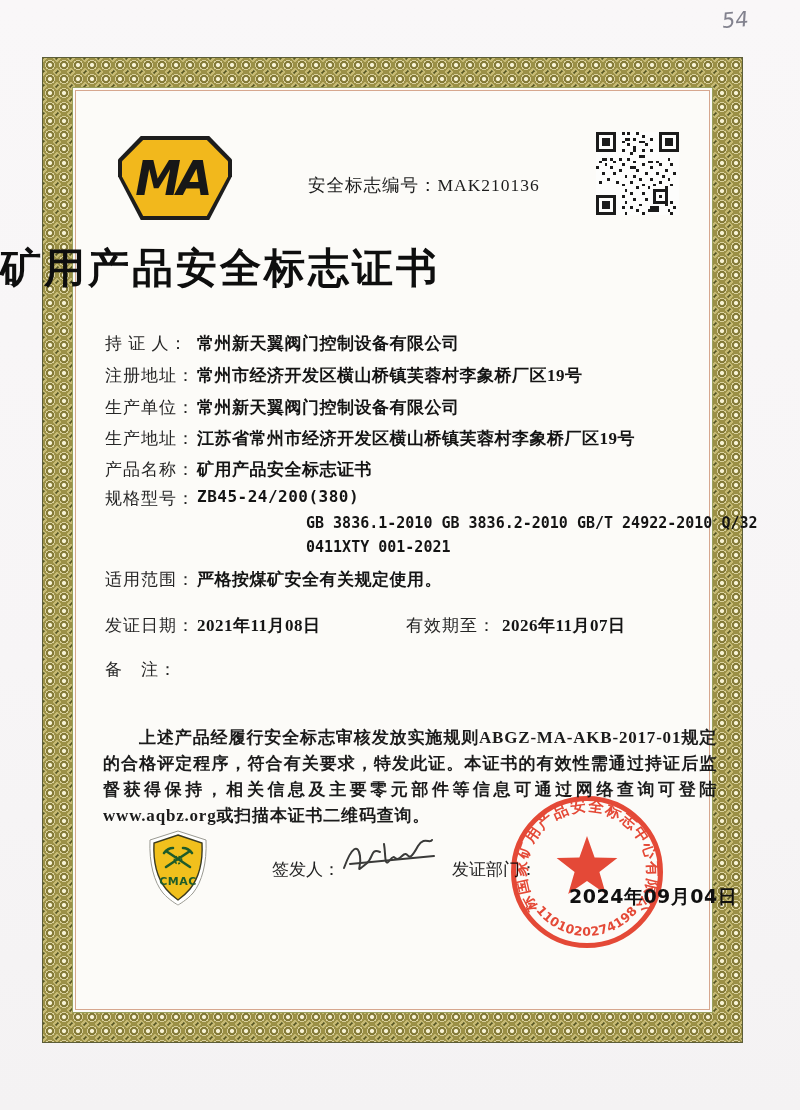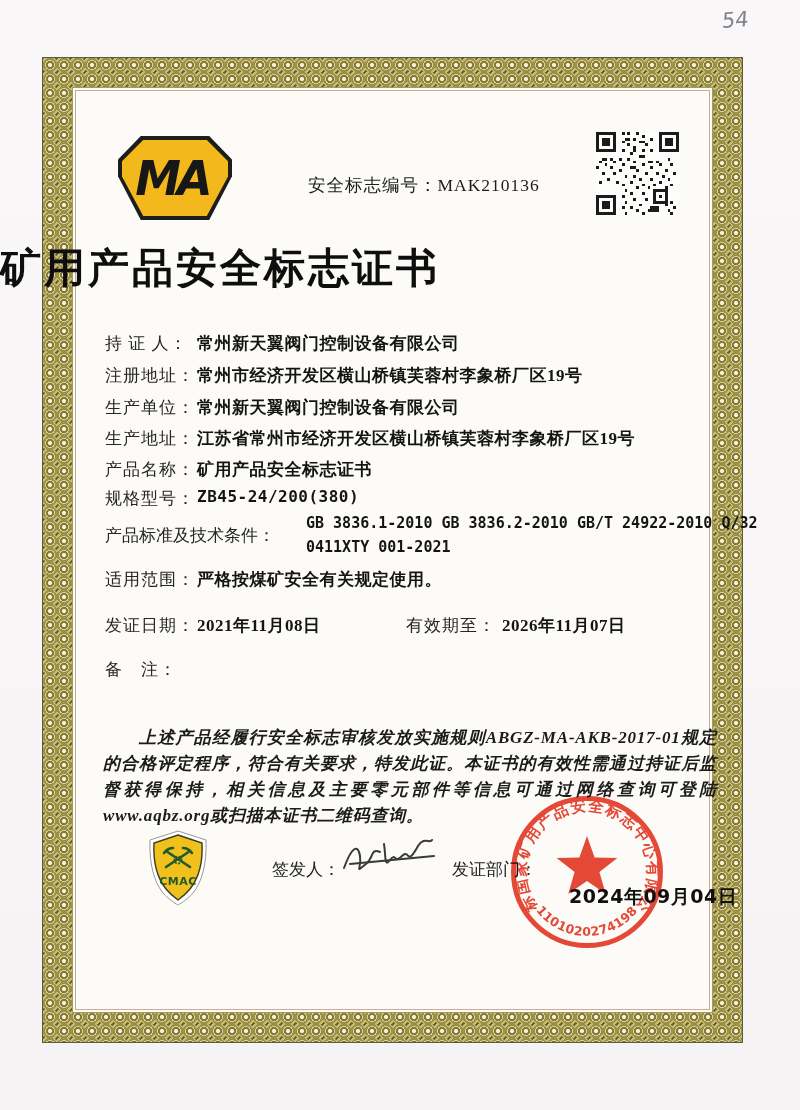--- a/index.html
+++ b/index.html
@@ -66,21 +66,21 @@
   }
   .val-std{
     position:absolute;left:306px;top:511px;width:460px;
     font:bold 15px "DejaVu Sans Mono",monospace;color:#141414;
     line-height:24px;word-break:break-all;white-space:normal;letter-spacing:0;
   }
   
   .statement{
     position:absolute;left:103px;top:725px;width:614px;
     font-size:17px;font-weight:bold;color:#1b1b1b;line-height:26px;
-    text-indent:36px;letter-spacing:.8px;text-align:justify;font-style:italic;
+    text-indent:36px;letter-spacing:.8px;text-align:justify;
   }
   
   .cmac{position:absolute;left:146px;top:829px;}
   .sig-label{position:absolute;left:272px;top:858px;font-size:17px;color:#222;}
   .signature{position:absolute;left:336px;top:834px;}
   .dept-label{position:absolute;left:452px;top:858px;font-size:17px;color:#222;}
   .stamp{position:absolute;left:506px;top:791px;opacity:.93;mix-blend-mode:multiply;}
   .stamp-date{
     position:absolute;left:527px;top:884px;z-index:5;
     font:bold 19px "DejaVu Sans",sans-serif;color:#101010;letter-spacing:.5px;margin-left:42px;
@@ -139,21 +139,20 @@
 
   <span class="lab" style="left:105px;top:427px">生产地址：</span>
   <span class="val" style="left:197px;top:427px">江苏省常州市经济开发区横山桥镇芙蓉村李象桥厂区19号</span>
 
   <span class="lab" style="left:105px;top:458px">产品名称：</span>
   <span class="val" style="left:197px;top:458px">矿用产品安全标志证书</span>
 
   <span class="lab" style="left:105px;top:487px">规格型号：</span>
   <span class="val" style="left:197px;top:487px;font-family:'DejaVu Sans Mono',monospace;font-size:16px">ZB45-24/200(380)</span>
 
-  <span class="lab" style="left:105px;top:524px;letter-spacing:0">产品标准及技术条件：</span>
   <span class="val-std">GB 3836.1-2010 GB 3836.2-2010 GB/T 24922-2010 Q/320411XTY 001-2021</span>
 
   <span class="lab" style="left:105px;top:568px">适用范围：</span>
   <span class="val" style="left:197px;top:568px">严格按煤矿安全有关规定使用。</span>
 
   <span class="lab" style="left:105px;top:614px">发证日期：</span>
   <span class="val" style="left:197px;top:614px">2021年11月08日</span>
   <span class="lab" style="left:406px;top:614px">有效期至：</span>
   <span class="val" style="left:502px;top:614px">2026年11月07日</span>
 

